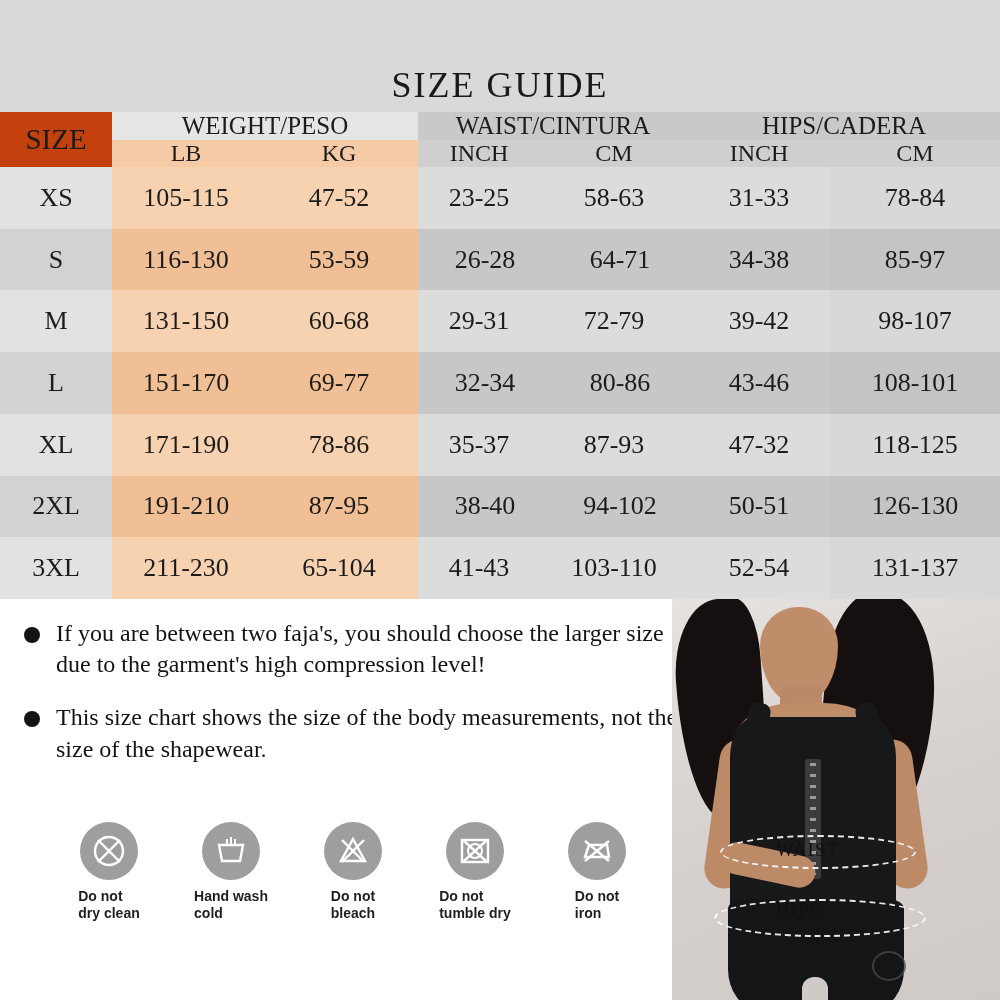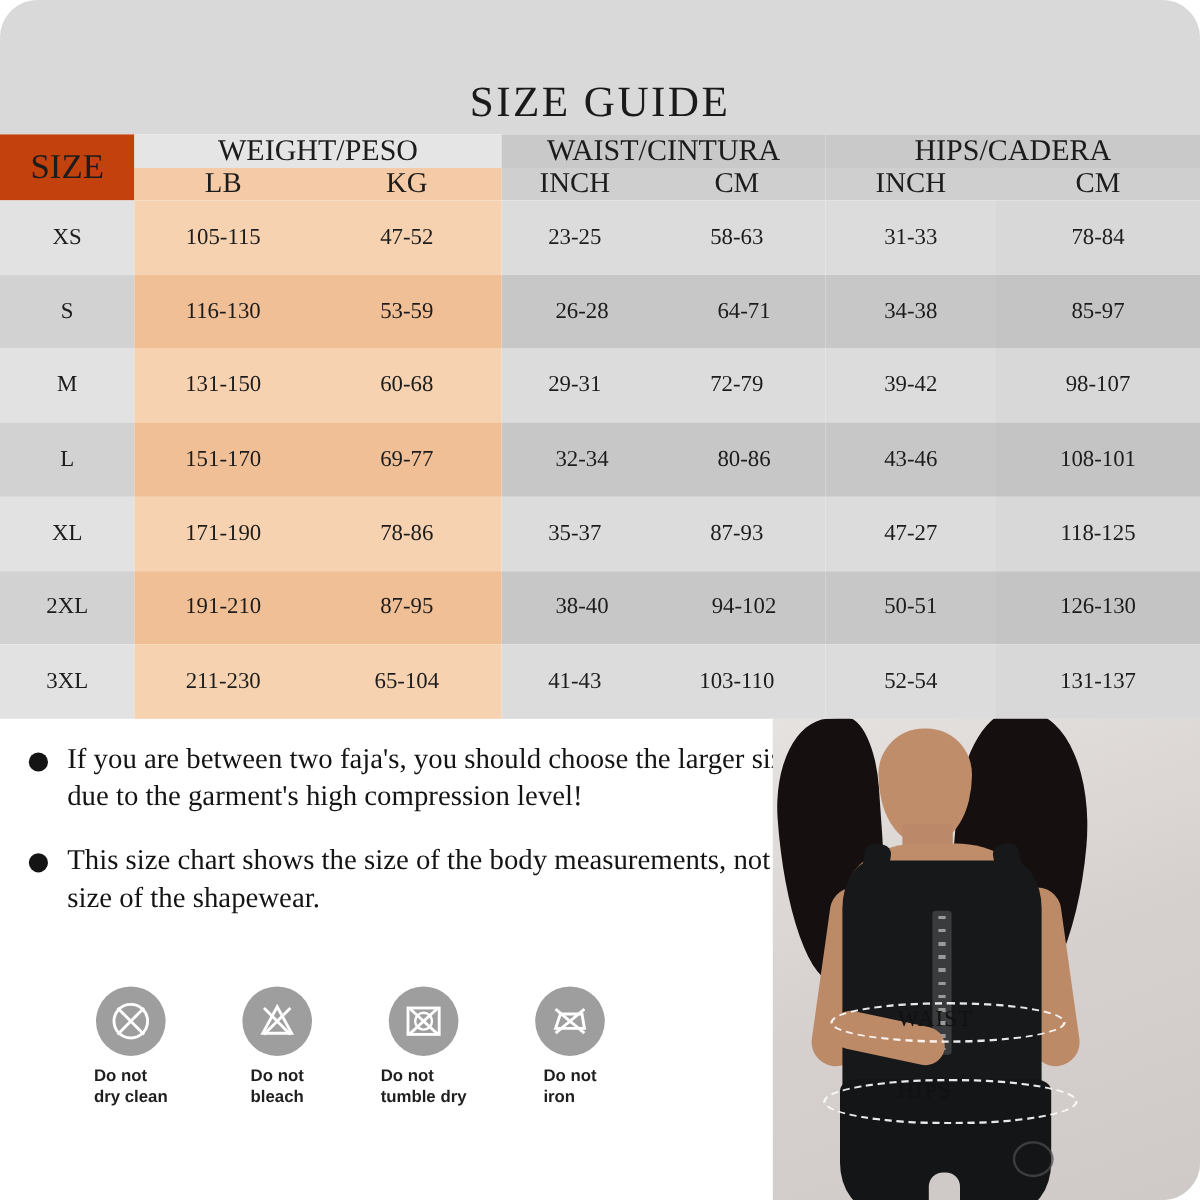--- a/index.html
+++ b/index.html
@@ -7,21 +7,20 @@
     margin: 0; padding: 0;
     width: 1000px; height: 1000px;
     background: #ffffff;
     font-family: "Liberation Serif", serif;
   }
   #page {
     position: relative;
     width: 1000px; height: 1000px;
     overflow: hidden;
     background: #ffffff;
-    border-radius: 31px;
   }
 
   
   .title-band {
     position: absolute;
     left: 0; top: 0;
     width: 1000px; height: 112px;
     background: #d9d9d9;
   }
   .title-text {
@@ -69,21 +68,21 @@
   
   .hdr-size { background: #c2410c; font-size: 29px; }
   .hdr-weight { background: #e5e5e5; font-size: 25px; }
   .hdr-waist { background: #c9c9c9; font-size: 25px; }
   .hdr-hips { background: #c9c9c9; font-size: 25px; }
   .sub-lb, .sub-kg { background: #f4cba6; font-size: 24px; }
   .sub-win { background: #cfcfcf; font-size: 24px; }
   .sub-wcm { background: #cfcfcf; font-size: 24px; }
   .sub-hin { background: #cfcfcf; font-size: 24px; }
   .sub-hcm { background: #cfcfcf; font-size: 24px; }
-  .data-row td { height: 59px; font-size: 19px; }
+  .data-row td { height: 59px; font-size: 26px; }
 
   
   .sz-cell      { background: #e2e2e2; font-size: 27px; }
   .sz-cell.alt  { background: #d2d2d2; }
   .wt-cell      { background: #f6d2b0; }
   .wt-cell.alt  { background: #f0bf95; }
   .ws-cell      { background: #dcdcdc; }
   .ws-cell.alt  { background: #c7c7c7; padding-left: 12px; }
   .hp-cell      { background: #dcdcdc; }
   .hp-cell.alt  { background: #c7c7c7; }
@@ -143,21 +142,21 @@
     text-align: left;
     color: #1f1f1f;
     font-family: "Liberation Sans", sans-serif;
     font-weight: bold;
   }
 
   
   .photo {
     position: absolute;
     right: 0; top: 599px;
-    width: 356px; height: 401px;
+    width: 328px; height: 401px;
     overflow: hidden;
     background: #d8d4d2;
   }
   .photo .bg {
     position: absolute; inset: 0;
     background: linear-gradient(160deg,#e6e2e0 0%,#d6d1cf 50%,#cfcac7 100%);
   }
   .photo .hair-l {
     position: absolute; left: 6px; top: 0px;
     width: 86px; height: 220px;
@@ -355,21 +354,21 @@
           <td class="ws-cell alt">80-86</td>
           <td class="hp-cell alt">43-46</td>
           <td class="hp-cell last alt">108-101</td>
         </tr>
         <tr class="data-row">
           <td class="sz-cell">XL</td>
           <td class="wt-cell">171-190</td>
           <td class="wt-cell">78-86</td>
           <td class="ws-cell">35-37</td>
           <td class="ws-cell">87-93</td>
-          <td class="hp-cell">47-27</td>
+          <td class="hp-cell">47-32</td>
           <td class="hp-cell last">118-125</td>
         </tr>
         <tr class="data-row">
           <td class="sz-cell alt">2XL</td>
           <td class="wt-cell alt">191-210</td>
           <td class="wt-cell alt">87-95</td>
           <td class="ws-cell alt">38-40</td>
           <td class="ws-cell alt">94-102</td>
           <td class="hp-cell alt">50-51</td>
           <td class="hp-cell last alt">126-130</td>
@@ -404,20 +403,29 @@
       <div class="care-circle">
         <svg width="40" height="40" viewBox="0 0 40 40">
           <circle cx="20" cy="20" r="14" fill="none" stroke="#fff" stroke-width="2.4"></circle>
           <line x1="9" y1="9" x2="31" y2="31" stroke="#fff" stroke-width="2.4"></line>
           <line x1="31" y1="9" x2="9" y2="31" stroke="#fff" stroke-width="2.4"></line>
         </svg>
       </div>
       <div class="care-label">Do not<br>dry clean</div>
     </div>
 
+    <div class="care-item">
+      <div class="care-circle">
+        <svg width="40" height="40" viewBox="0 0 40 40">
+          <path d="M8 14 H32 L29 30 H11 Z" fill="none" stroke="#fff" stroke-width="2.4"></path>
+          <path d="M16 13 v-5 M20 13 v-7 M24 13 v-5" stroke="#fff" stroke-width="2" fill="none"></path>
+        </svg>
+      </div>
+      <div class="care-label">Hand wash<br>cold</div>
+    </div>
 
     <div class="care-item">
       <div class="care-circle">
         <svg width="40" height="40" viewBox="0 0 40 40">
           <path d="M20 8 L32 30 H8 Z" fill="none" stroke="#fff" stroke-width="2.4"></path>
           <line x1="9" y1="9" x2="31" y2="31" stroke="#fff" stroke-width="2.4"></line>
           <line x1="31" y1="9" x2="9" y2="31" stroke="#fff" stroke-width="2.4"></line>
         </svg>
       </div>
       <div class="care-label">Do not<br>bleach</div>

